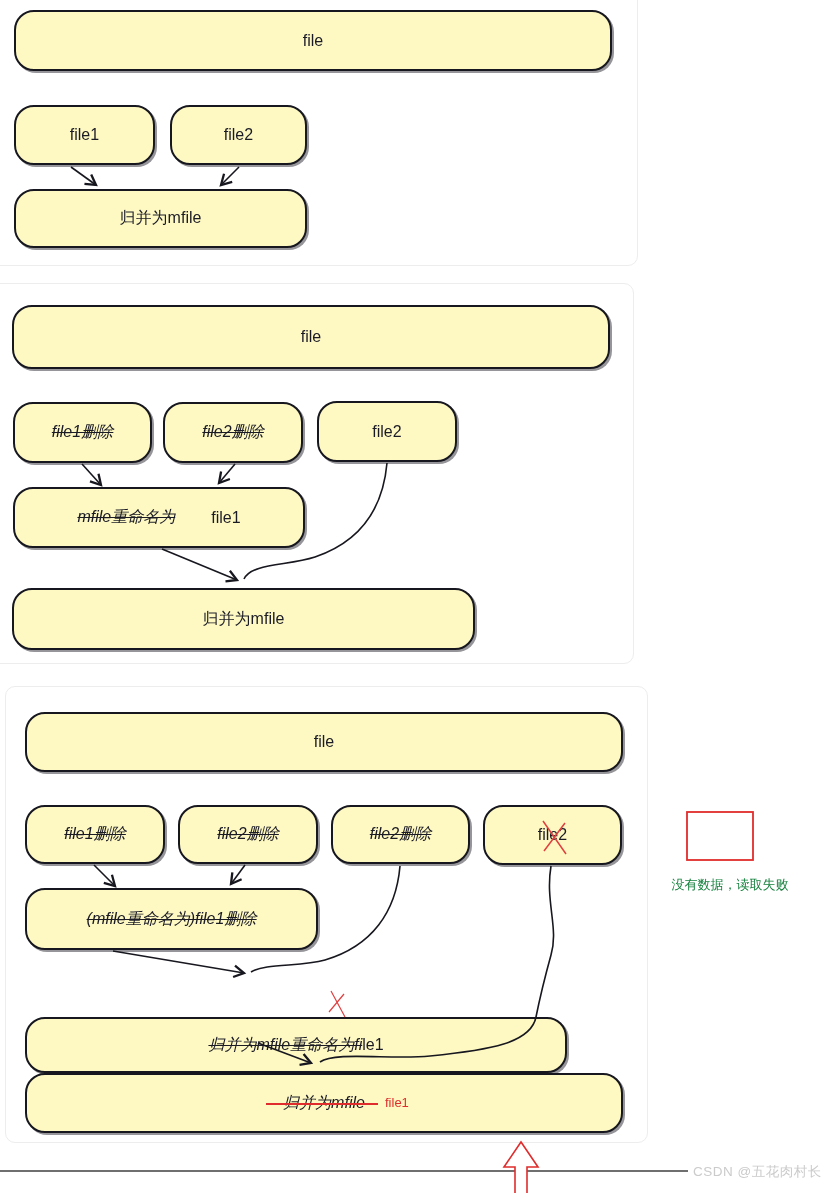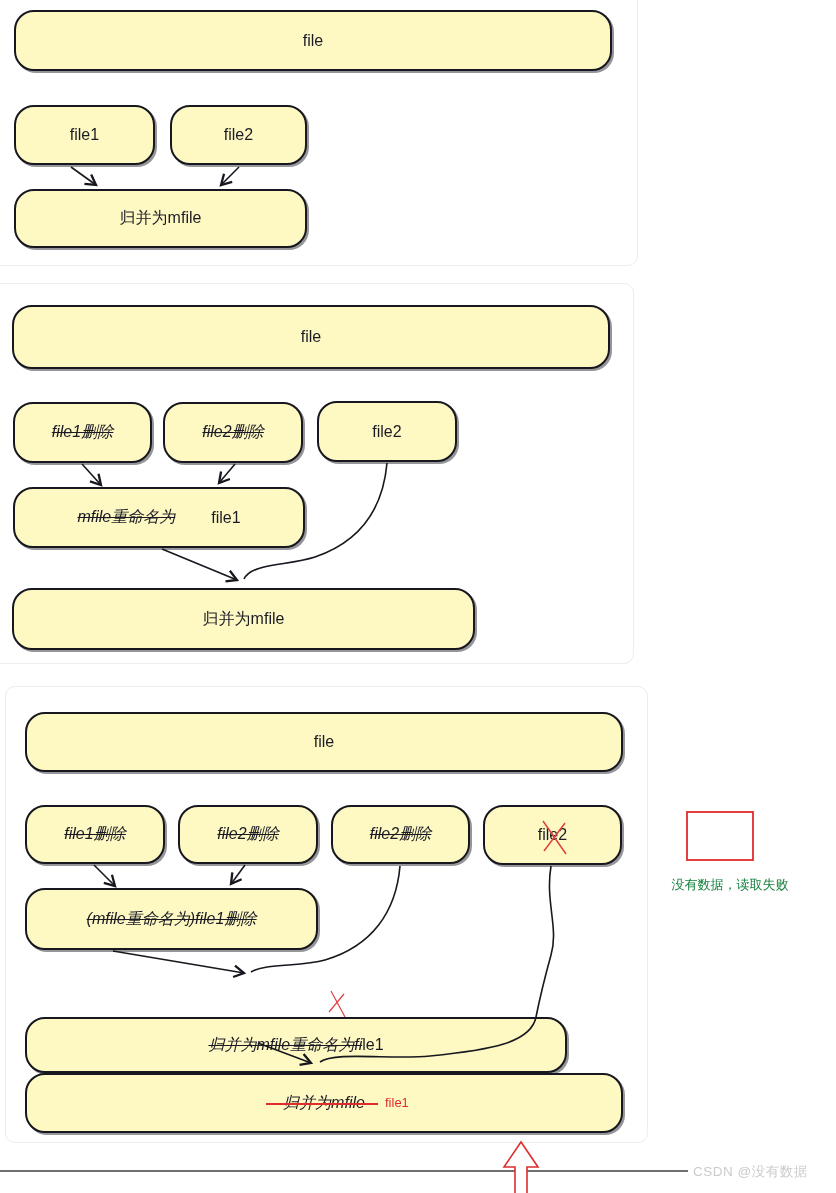--- a/index.html
+++ b/index.html
@@ -81,21 +81,21 @@
 <div class="box" style="left:25px;top:983px;width:542px;height:56px;margin-top:34px;">
     <span class="strike">归并为mfile重命名为fi</span>
     <span>le1</span>
   </div>
 <div class="box" style="left:25px;top:1073px;width:598px;height:60px;">
     <span class="strike">归并为mfile</span>
   </div>
 
 <div class="redlabel">file1</div>
 <div class="rednote">没有数据，读取失败</div>
-<div class="watermark">CSDN @没有数据</div>
+<div class="watermark">CSDN @五花肉村长</div>
 
 <svg class="overlay" width="836" height="1193" viewBox="0 0 836 1193">
   <defs>
     <marker id="ah" viewBox="0 0 10 10" refX="8" refY="5" markerWidth="9" markerHeight="9" orient="auto-start-reverse">
       <path d="M1,1 L8,5 L1,9" fill="none" stroke="#17171f" stroke-width="1.6"></path>
     </marker>
   </defs>
 
   <path d="M0,1171 L688,1171" stroke="#6f6f6f" stroke-width="1.8" fill="none"></path>
 

